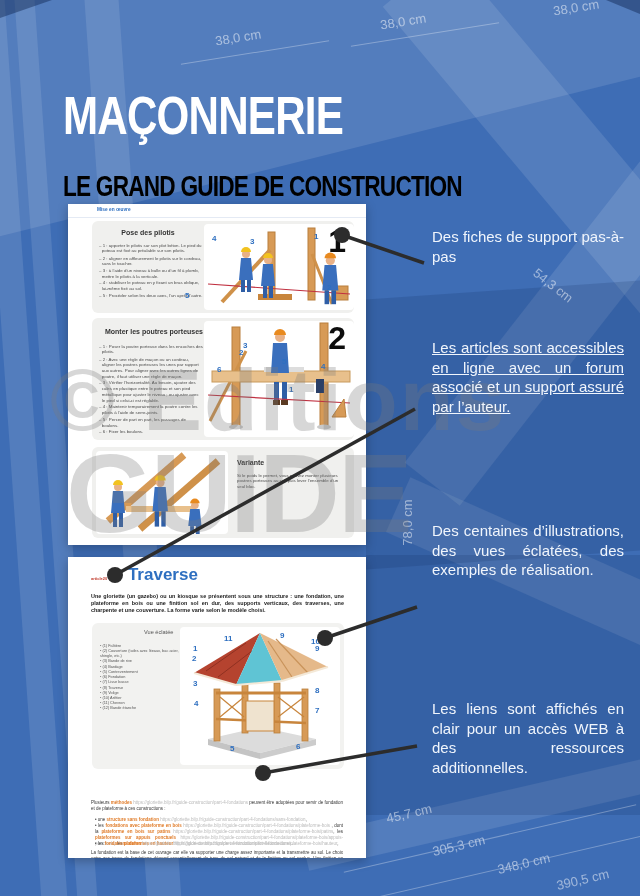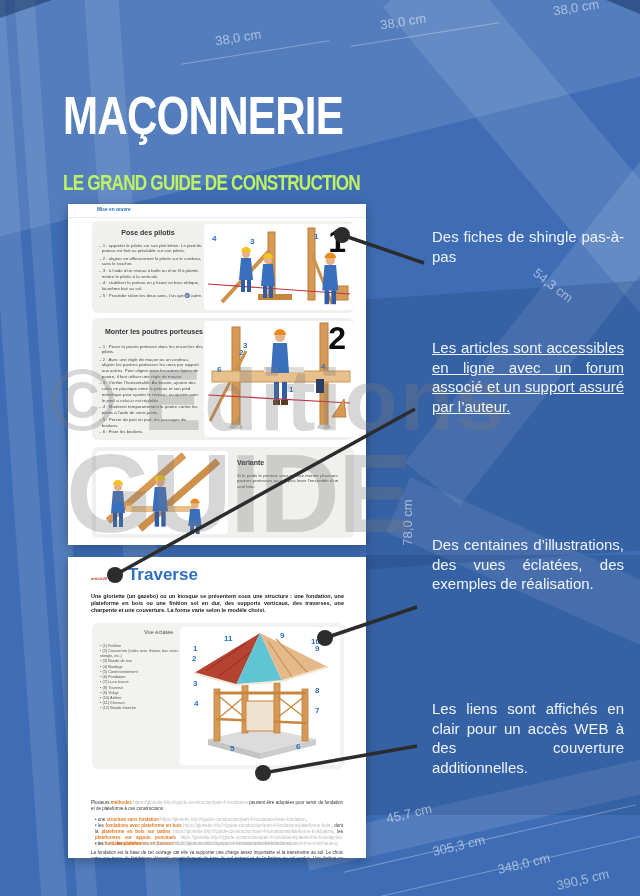--- a/index.html
+++ b/index.html
@@ -11,21 +11,21 @@
   #bg{position:absolute;inset:0;overflow:hidden;}
   .band{position:absolute;background:rgba(255,255,255,.11);}
   .dark{position:absolute;background:rgba(16,38,80,.45);}
   .darksoft{position:absolute;background:rgba(18,42,92,.18);}
   .bg-label{position:absolute;color:rgba(255,255,255,.5);font-size:13px;white-space:nowrap;}
   .bg-line{position:absolute;height:1px;background:rgba(255,255,255,.3);}
   
   .condensed{display:inline-block;transform:scaleX(.78);transform-origin:0 50%;
              font-weight:900;letter-spacing:-1px;white-space:nowrap;}
   #title{left:63px;top:84px;font-size:54px;color:#ffffff;}
-  #subtitle{left:63px;top:170px;font-size:22px;color:#bef264;}
+  #subtitle{left:63px;top:170px;font-size:29px;color:#000000;}
   
   .card{position:absolute;left:68px;width:298px;background:#ffffff;
         box-shadow:0 3px 10px rgba(0,0,0,.28);}
   #card1{top:204px;height:341px;}
   #card2{top:557px;height:301px;overflow:hidden;}
   .mini-header{position:absolute;left:0;top:0;right:0;height:13px;border-bottom:1px solid #e4eaf4;}
   .mini-header span{position:absolute;left:29px;top:3px;font-size:8px;transform:scale(.6);
         transform-origin:0 0;font-weight:bold;color:#2e6fc0;white-space:nowrap;}
   .sec{position:absolute;background:#f0f0ee;border-radius:6px;}
   .sec-title{position:absolute;font-size:7px;font-weight:bold;color:#333;text-align:center;}
@@ -305,16 +305,16 @@
   <line x1="342" y1="235" x2="424" y2="263" stroke="#2c2c2c" stroke-width="3.5"></line>
   <circle cx="342" cy="235" r="8" fill="#2c2c2c"></circle>
   <line x1="115" y1="575" x2="415" y2="409" stroke="#2c2c2c" stroke-width="3.5"></line>
   <circle cx="115" cy="575" r="8" fill="#2c2c2c"></circle>
   <line x1="325" y1="638" x2="417" y2="607" stroke="#2c2c2c" stroke-width="3.5"></line>
   <circle cx="325" cy="638" r="8" fill="#2c2c2c"></circle>
   <line x1="263" y1="773" x2="417" y2="746" stroke="#2c2c2c" stroke-width="3.5"></line>
   <circle cx="263" cy="773" r="8" fill="#2c2c2c"></circle>
 </svg>
 
-<div class="callout" style="top:227px;">Des fiches de shingle pas-à-pas</div>
+<div class="callout" style="top:227px;">Des fiches de support pas-à-pas</div>
 <div class="callout" style="top:338px;text-decoration:underline;">Les articles sont accessibles en ligne avec un forum associé et un support assuré par l’auteur.</div>
-<div class="callout" style="top:535px;">Des centaines d’illustrations, des vues éclatées, des exemples de réalisation.</div>
-<div class="callout" style="top:699px;">Les liens sont affichés en clair pour un accès WEB à des couverture additionnelles.</div>
+<div class="callout" style="top:521px;">Des centaines d’illustrations, des vues éclatées, des exemples de réalisation.</div>
+<div class="callout" style="top:699px;">Les liens sont affichés en clair pour un accès WEB à des ressources additionnelles.</div>
 
 </body></html>

